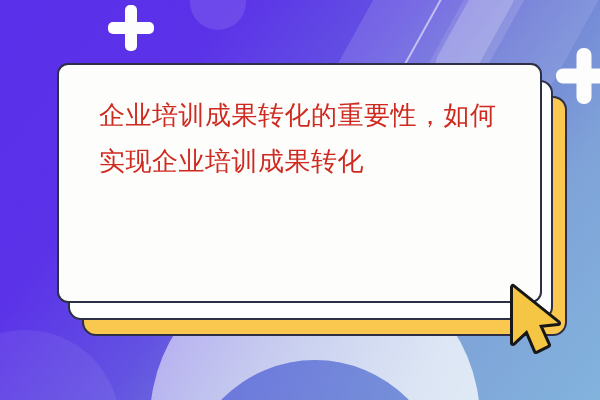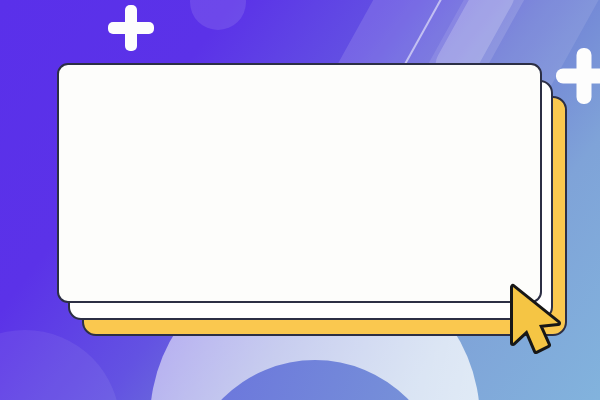--- a/index.html
+++ b/index.html
@@ -138,20 +138,21 @@
   </div>
   <div class="plus plus-r">
     <i class="h"></i>
       <i class="v"></i>
   </div>
 
   <div class="card card-back"></div>
   <div class="card card-mid"></div>
 
   <div class="card card-front">
+    <div class="title">企业培训成果转化的重要性，如何实现企业培训成果转化</div>
 
     <svg class="cursor" viewBox="0 0 62 72">
       <path d="M8 4 L8 60 L22 47 L31 68 L43 62 L34 42 L53 40 Z" fill="#f5c544" stroke="#171717" stroke-width="6" stroke-linejoin="round" stroke-linecap="round"></path>
       <path d="M8 4 L8 60 L22 47 L31 68 L43 62 L34 42 L53 40 Z" fill="#f5c544" stroke="none"></path>
     </svg>
   </div>
 
 </div>
 
 </body></html>

